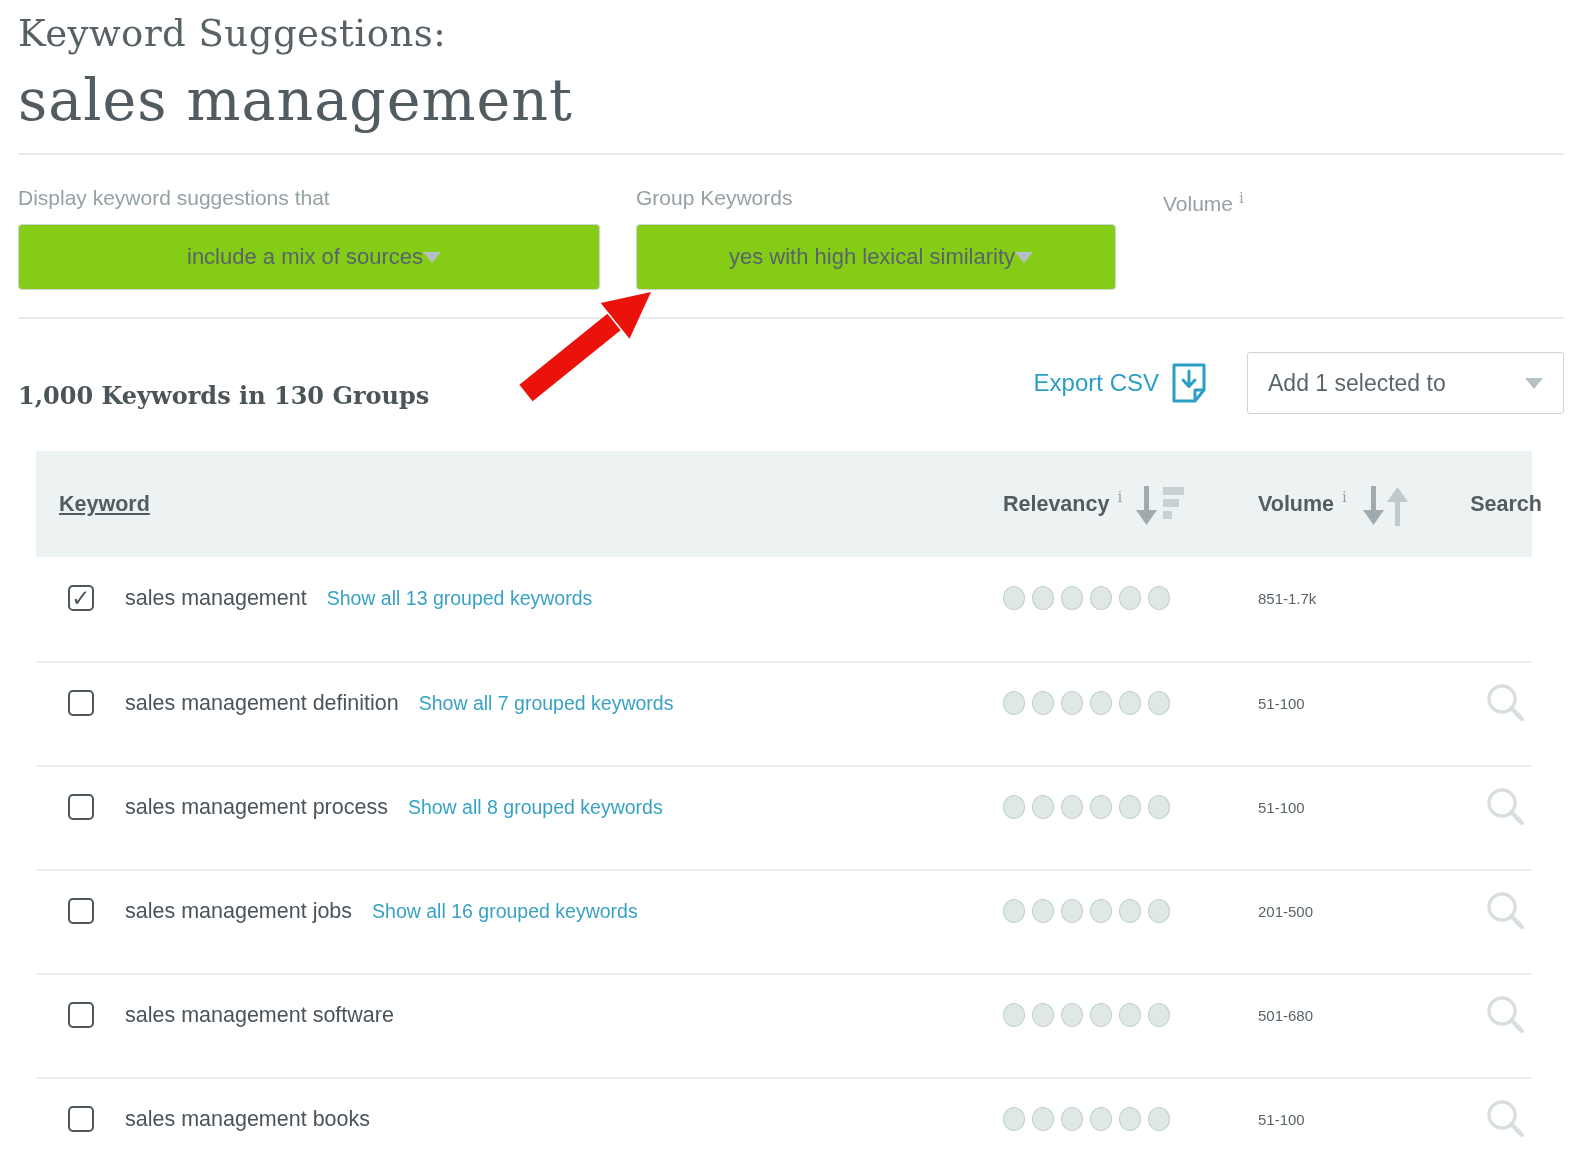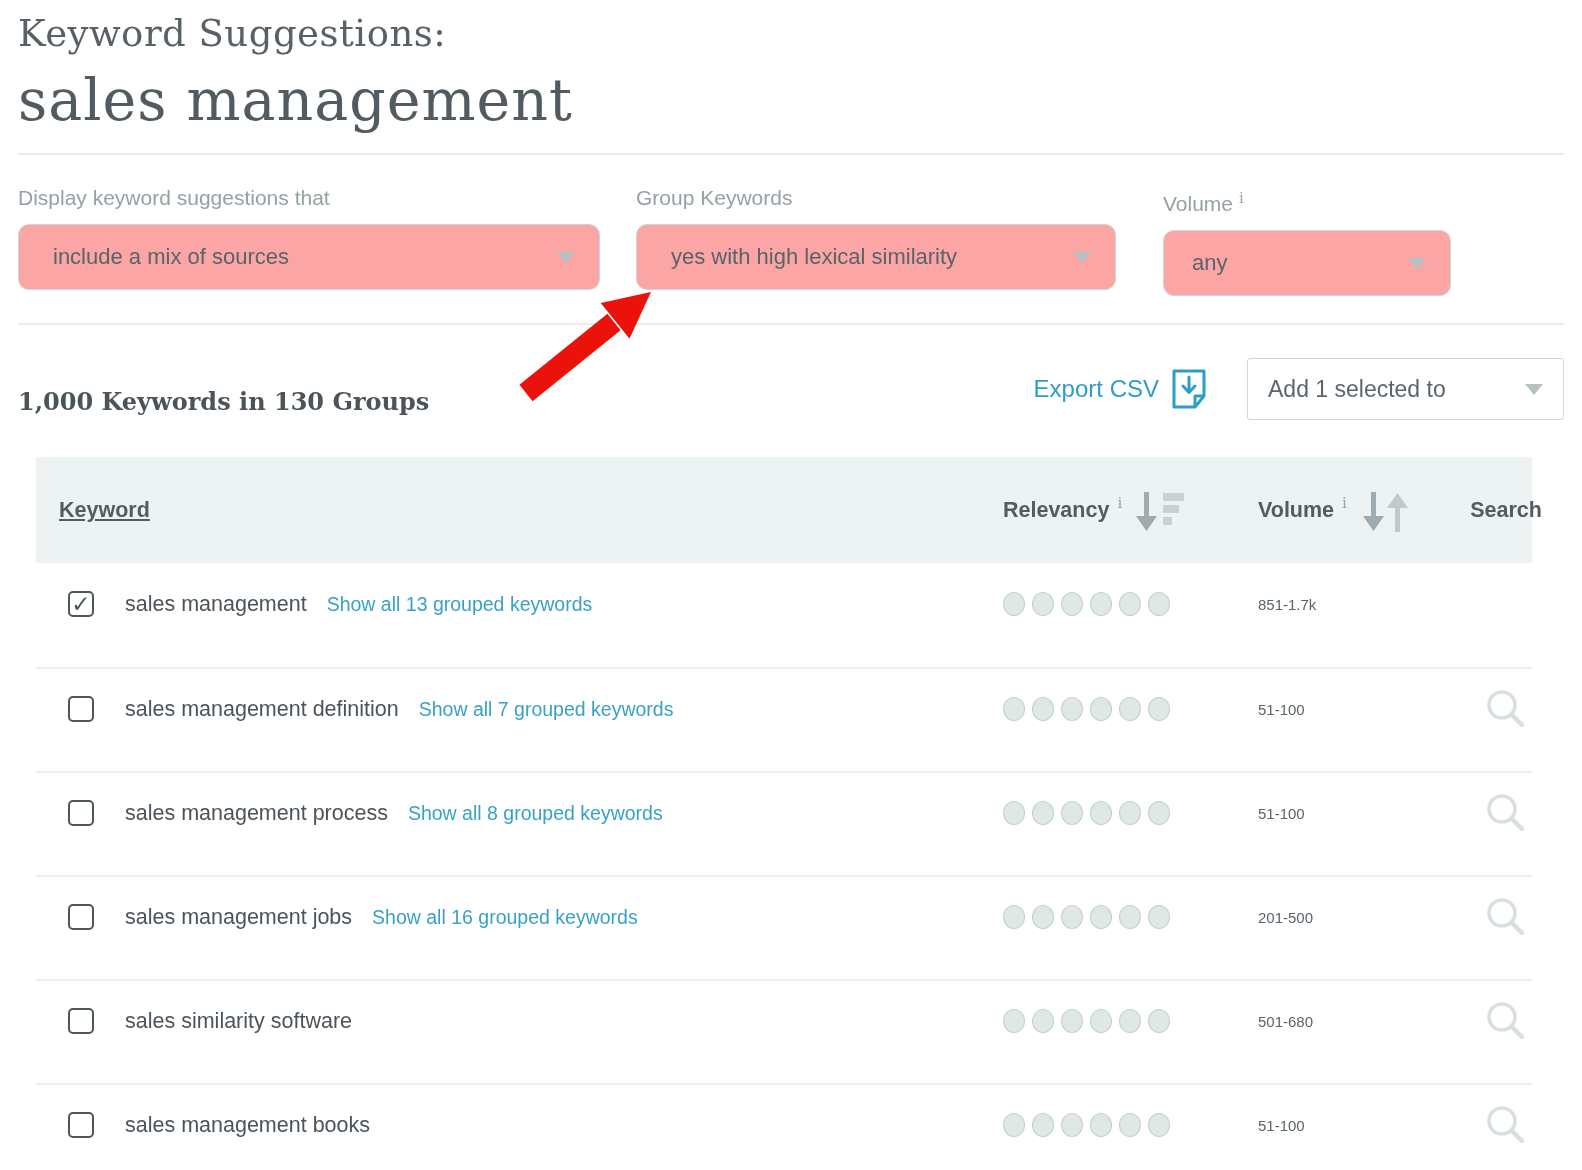--- a/index.html
+++ b/index.html
@@ -20,23 +20,23 @@
     font-size:57px; line-height:66px; color:#525b60; letter-spacing:1px;
   }
   .divider { border:none; border-top:2px solid #e6ecec; margin:20px 0 0; }
   .divider2 { border:none; border-top:2px solid #e6ecec; margin:27px 0 0; }
 
   
   .filters { display:flex; margin-top:30px; }
   .filter-label { font-size:21px; line-height:26px; color:#96a1a5; }
   .filter-label sup { font-family:"DejaVu Serif", serif; font-size:15px; color:#9aa4a8; margin-left:6px; }
   .selectbox {
-    margin-top:13px; height:66px; border:1.5px solid #ccd5d7; border-radius:11px;
-    display:flex; align-items:center; justify-content:space-between;
-    padding:0 24px 0 34px; background:#fca5a5; cursor:pointer;
+    margin-top:13px; height:66px; border:1.5px solid #ccd5d7; border-radius:4px;
+    display:flex; align-items:center; justify-content:center;
+    padding:0 24px 0 34px; background:#84cc16; cursor:pointer;
   }
   .selectbox .sel-text { font-size:22px; color:#59646a; }
   .caret {
     width:0; height:0; border-left:9px solid transparent; border-right:9px solid transparent;
     border-top:11px solid #b5c0c3;
   }
   .f-src { width:582px; }
   .f-grp { width:480px; margin-left:36px; }
   .f-vol { width:288px; margin-left:47px; }
   .f-vol .selectbox { padding-left:28px; }
@@ -114,24 +114,20 @@
     </div>
     <div class="f-grp">
       <div class="filter-label">Group Keywords</div>
       <div class="selectbox">
         <span class="sel-text">yes with high lexical similarity</span>
         <span class="caret"></span>
       </div>
     </div>
     <div class="f-vol">
       <div class="filter-label"><span>Volume</span><sup>i</sup></div>
-      <div class="selectbox">
-        <span class="sel-text">any</span>
-        <span class="caret"></span>
-      </div>
     </div>
   </div>
 
   <hr class="divider2">
 
   <div class="results-bar">
     <div class="results-summary">1,000 Keywords in 130 Groups</div>
     <div class="spacer"></div>
     <div class="export-link">
       <span class="export-label">Export CSV</span>
@@ -276,21 +272,21 @@
       <svg width="46" height="46" viewBox="0 0 46 46">
         <circle cx="19" cy="19" r="13" fill="none" stroke="#d8e0df" stroke-width="3.5"></circle>
         <line x1="29" y1="29" x2="39" y2="39" stroke="#d8e0df" stroke-width="4.5" stroke-linecap="round"></line>
       </svg>
     </div>
   </div>
 
   <div class="row">
     <div class="cell keyword-cell row-offset">
       <span class="checkbox"></span>
-      <span class="kw-text">sales similarity software</span>
+      <span class="kw-text">sales management software</span>
 
     </div>
     <div class="cell row-offset">
       <span class="dots">
               <span class="dot"></span>
               <span class="dot"></span>
               <span class="dot"></span>
               <span class="dot"></span>
               <span class="dot"></span>
               <span class="dot"></span>

